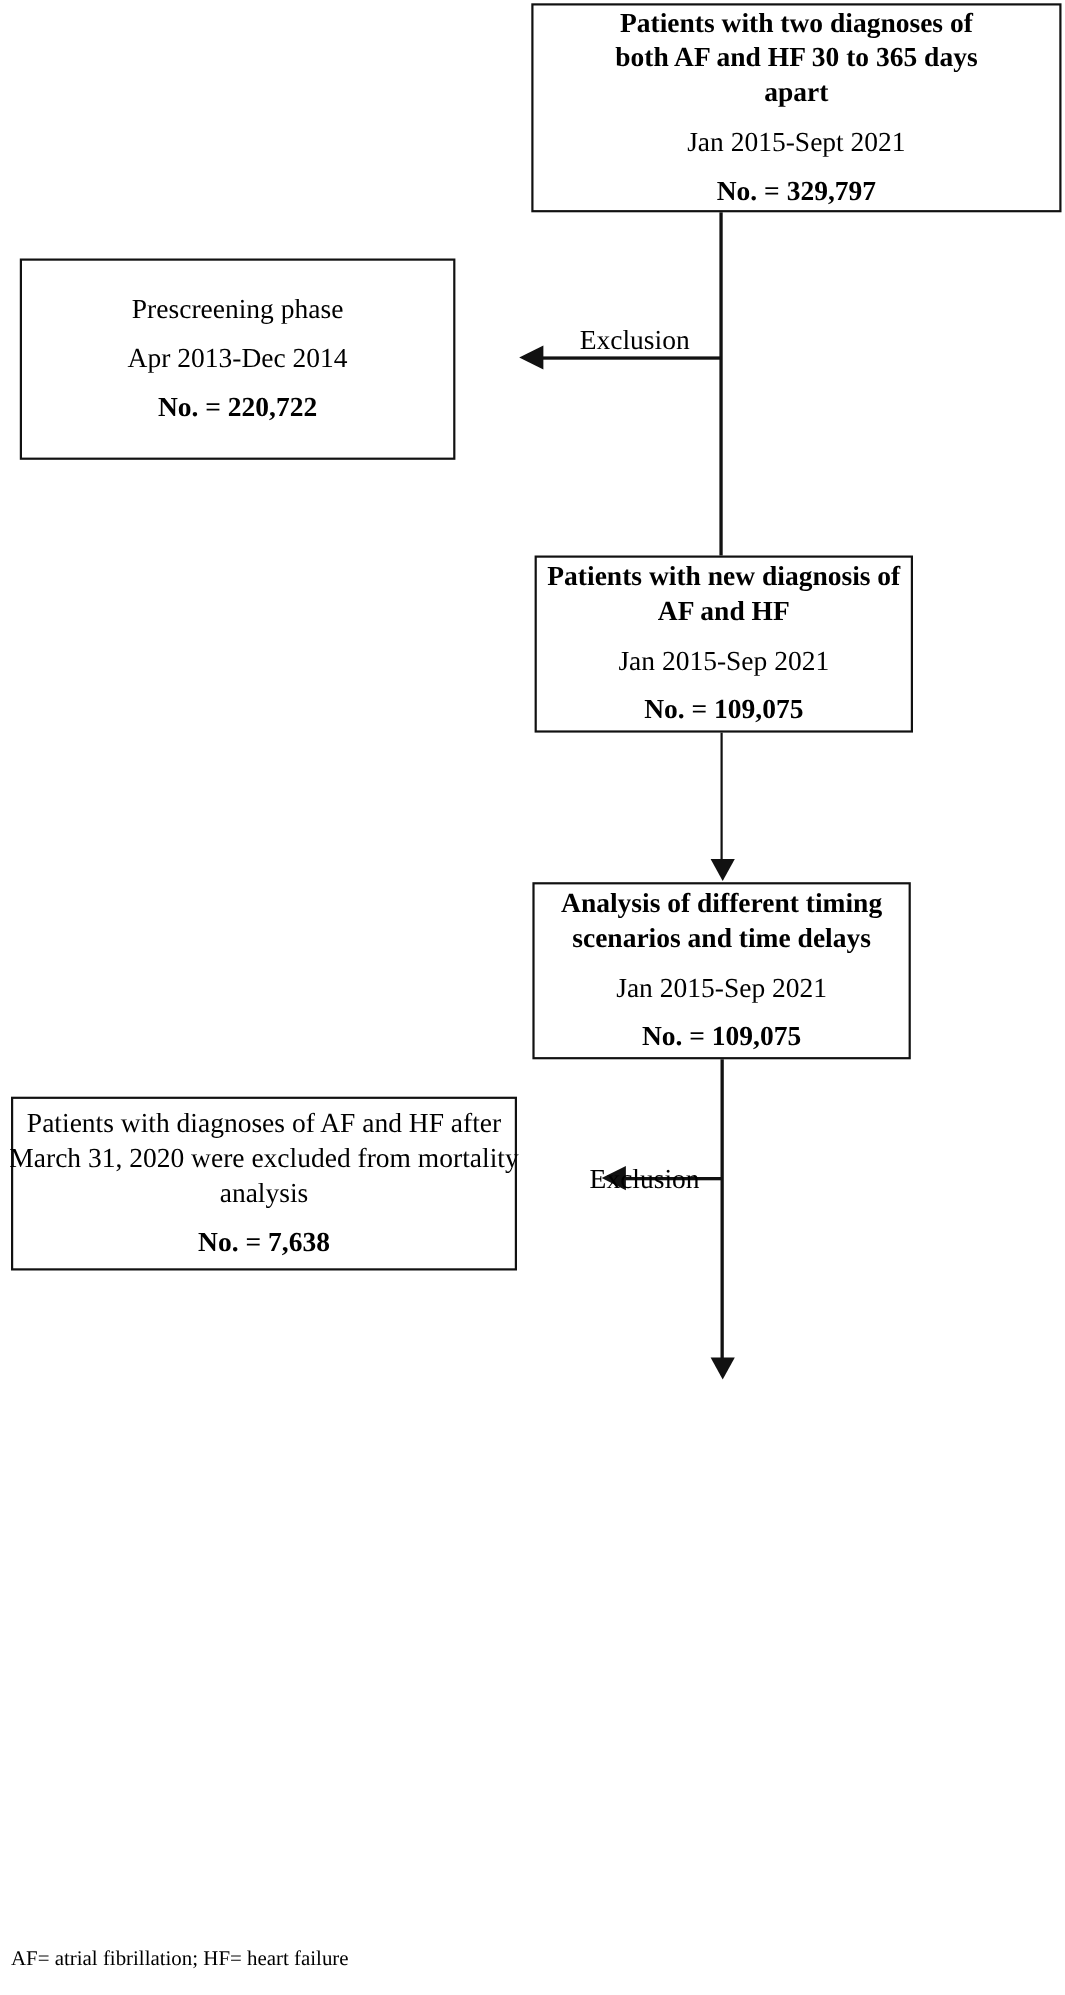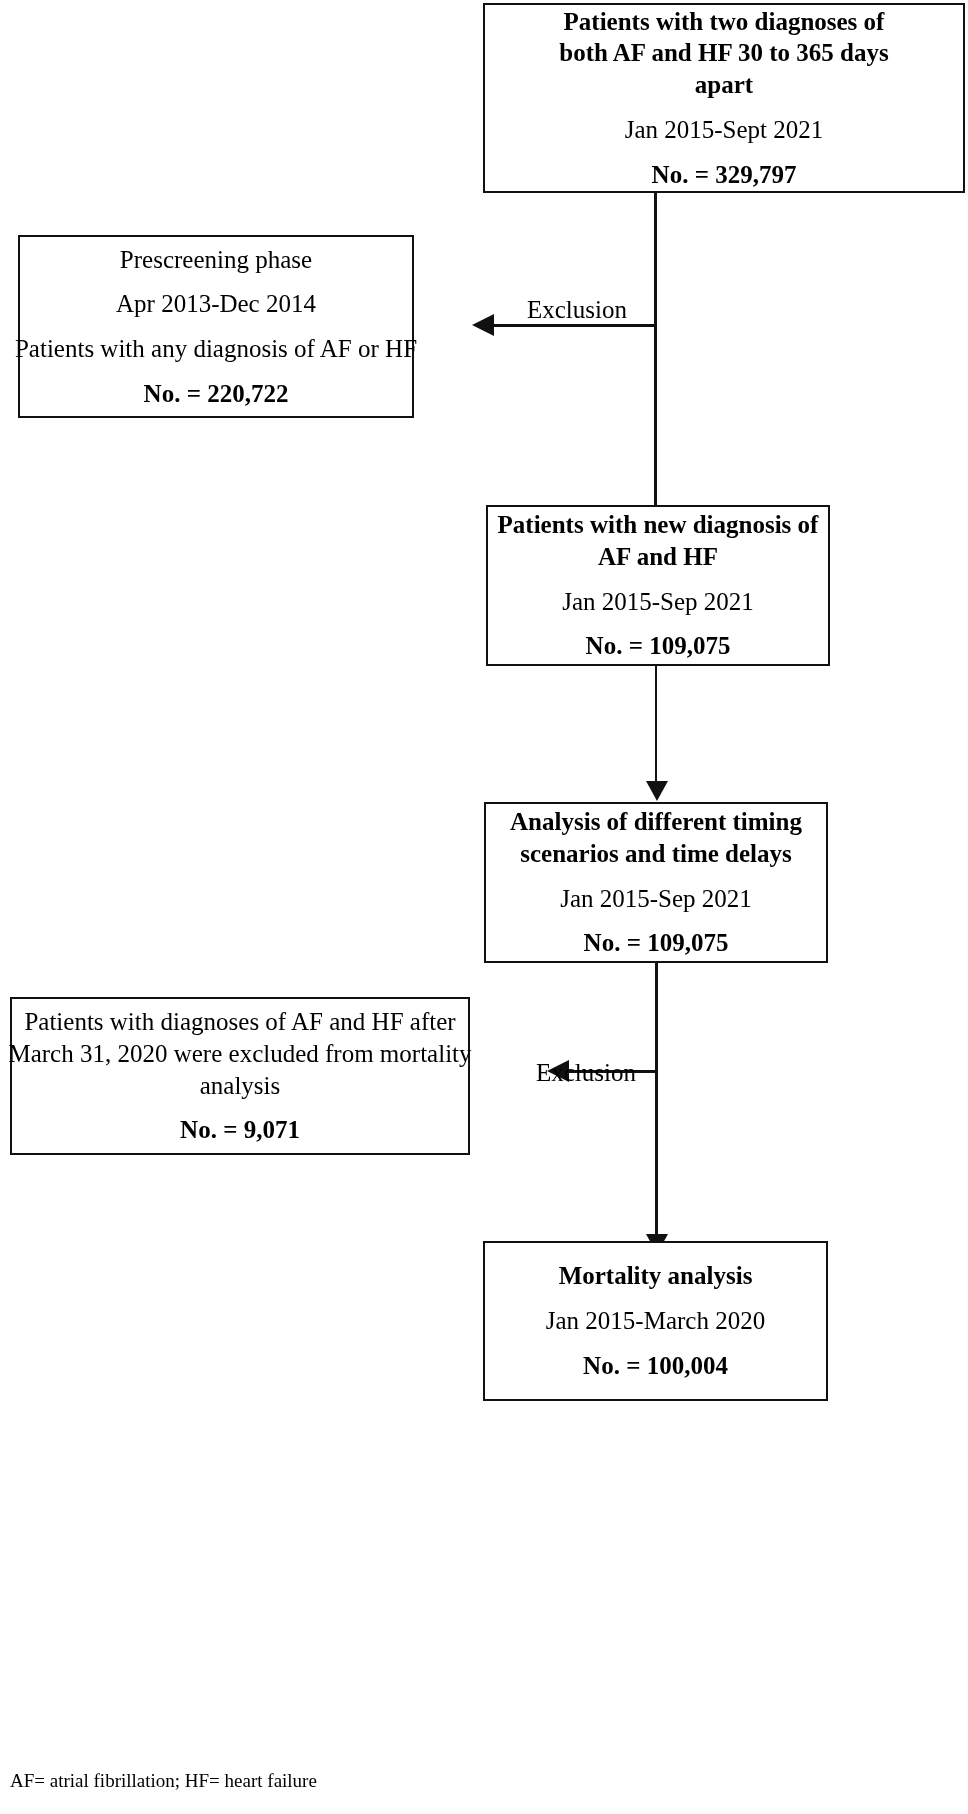--- a/index.html
+++ b/index.html
@@ -97,21 +97,20 @@
   <div class="vline" style="left:654px; top:193px; height:365px;"></div>
   <div class="arrow-down" style="left:645px; top:556px;"></div>
 
   <div class="hline" style="left:493px; top:324px; width:163px;"></div>
   <div class="arrow-left" style="left:472px; top:314px;"></div>
   <div class="edge-label" style="left:527px; top:297px;">Exclusion</div>
 
   <div class="box" style="left:18px; top:235px; width:396px; height:183px;">
     <div class="line">Prescreening phase</div>
     <div class="line gap-top">Apr 2013-Dec 2014</div>
-    <div class="line gap-top">Patients with any diagnosis of AF or HF</div>
     <div class="line b gap-top">No. = 220,722</div>
   </div>
 
   <div class="box" style="left:486px; top:505px; width:344px; height:161px;">
     <div class="line b">Patients with new diagnosis of</div>
     <div class="line b">AF and HF</div>
     <div class="line gap-top">Jan 2015-Sep 2021</div>
     <div class="line b gap-top">No. = 109,075</div>
   </div>
 
@@ -129,24 +128,19 @@
   <div class="arrow-down" style="left:646px; top:1234px;"></div>
 
   <div class="hline" style="left:568px; top:1070px; width:89px;"></div>
   <div class="arrow-left" style="left:547px; top:1060px;"></div>
   <div class="edge-label" style="left:536px; top:1060px;">Exclusion</div>
 
   <div class="box" style="left:10px; top:997px; width:460px; height:158px;">
     <div class="line">Patients with diagnoses of AF and HF after</div>
     <div class="line">March 31, 2020 were excluded from mortality</div>
     <div class="line">analysis</div>
-    <div class="line b gap-top">No. = 9,071</div>
+    <div class="line b gap-top">No. = 7,638</div>
   </div>
 
-  <div class="box" style="left:483px; top:1241px; width:345px; height:160px;">
-    <div class="line b">Mortality analysis</div>
-    <div class="line gap-top">Jan 2015-March 2020</div>
-    <div class="line b gap-top">No. = 100,004</div>
-  </div>
 
   <div class="footnote" style="left:10px; top:1771px;">AF= atrial fibrillation; HF= heart failure</div>
 
 </div>
 
 </body></html>

